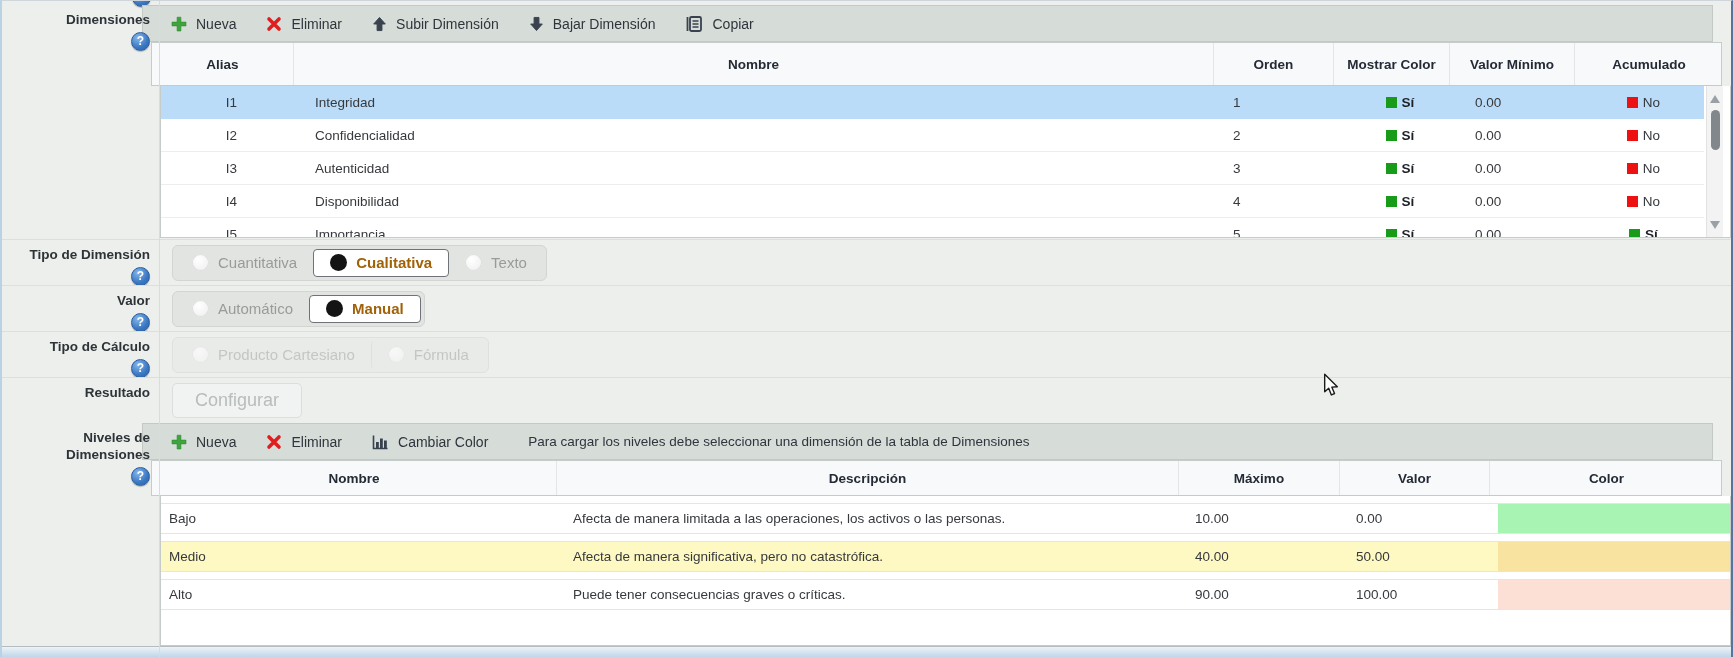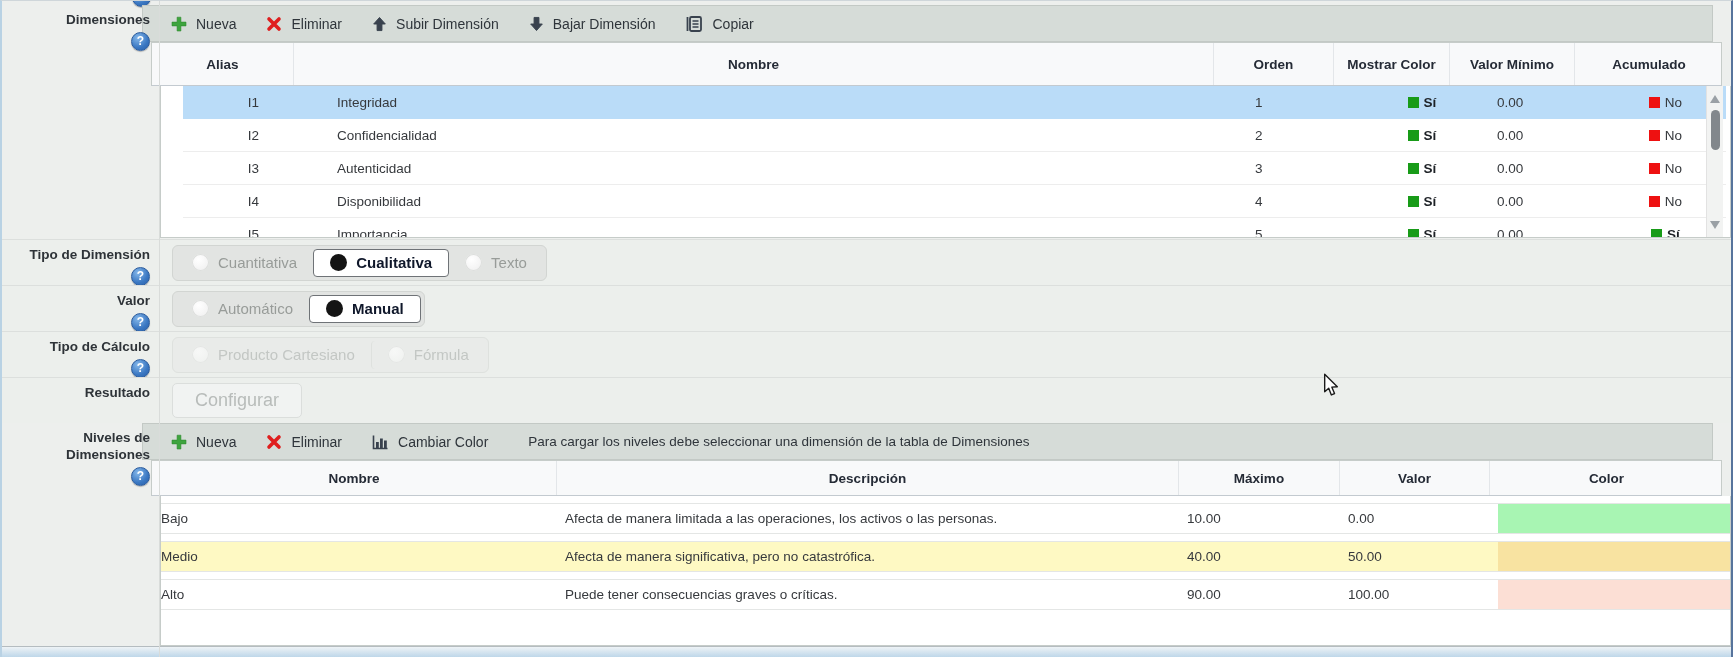--- a/index.html
+++ b/index.html
@@ -48,21 +48,21 @@
   .dim-grid-h  { grid-template-columns:141px 920px 120px 116px 125px 149px; }
   .dim-grid-r  { grid-template-columns:141px 920px 120px 116px 125px 121px; }
   .niv-grid    { grid-template-columns:404px 622px 161px 150px 234px; }
   .tbl-body {
     position:absolute; left:158px; width:1571px; background:#fff;
     border-left:1px solid #c6ccc9; border-right:1px solid #c6ccc9; border-bottom:1px solid #c6ccc9;
     overflow:hidden; z-index:1;
   }
   .dim-row {
     width:1543px; height:33px; display:grid; align-items:center;
-    font-size:13.5px; border-bottom:1px solid #ededed; background:#fff;margin-left:22px;
+    font-size:13.5px; border-bottom:1px solid #ededed; background:#fff;
   }
   .dim-row.selected { background:#badcf8; border-bottom-color:#badcf8; }
   .c-alias { text-align:center; }
   .c-nombre { padding-left:13px; }
   .c-orden { padding-left:11px; }
   .c-center { text-align:center; }
   .c-valmin { padding-left:17px; }
   .sq { display:inline-block; width:11px; height:11px; vertical-align:-1px; margin-right:5px; }
   .b { font-weight:bold; color:#1d2126; }
   
@@ -78,34 +78,34 @@
     display:flex; align-items:center;
   }
   .fr-label { width:157px; text-align:right; padding-right:9px; align-self:flex-start; padding-top:6px; }
   .fr-content { flex:1; padding-left:13px; display:flex; align-items:center; }
   .radio-group {
     display:inline-flex; align-items:stretch; background:#e2e4e2;
     border:1px solid #d2d5d2; border-radius:6px; padding:3px; height:36px;
   }
   .radio-opt { display:inline-flex; align-items:center; gap:9px; padding:0 16px; font-size:15px; color:#989c99; border-radius:4px; white-space:nowrap; }
   .radio-circle { width:17px; height:17px; border-radius:50%; background:radial-gradient(circle at 38% 32%, #ffffff, #ededed); box-shadow:inset 0 0 0 1px #dcdedc; }
-  .radio-opt.sel { background:#fff; border:1px solid #6f7377; color:#0f172a; font-weight:bold; }
+  .radio-opt.sel { background:#fff; border:1px solid #6f7377; color:#a16207; font-weight:bold; }
   .radio-opt.sel .radio-circle { background:#141414; box-shadow:none; }
   .radio-group.disabled { background:#e9ebe9; border-color:#dee1de;justify-content:center; }
   .radio-group.disabled .radio-opt { color:#c3c7c4; }
   .radio-group.disabled .radio-opt + .radio-opt { border-left:1px solid #dee1de; }
   .radio-group.disabled .radio-circle { background:radial-gradient(circle at 38% 32%, #f7f8f7, #eef0ee); box-shadow:inset 0 0 0 1px #e4e6e4; }
   .btn-disabled {
     background:#f1f3f2; border:1px solid #dbdedc; border-radius:5px;
     padding:6px 22px; font-size:18px; color:#b8bcba;
   }
   
   .niv-row { width:1569px; height:31px; display:grid; align-items:center; font-size:13.5px; border-top:1px solid #e4e6e5; border-bottom:1px solid #e4e6e5; margin-top:7px; background:#fff; }
   .niv-row:nth-child(2) { background:#fef9c3; }
-  .niv-row > div { padding-left:0; height:100%; display:flex; align-items:center; }
+  .niv-row > div { padding-left:8px; height:100%; display:flex; align-items:center; }
   .niv-color { padding:0 !important; }
   .niv-color span { display:block; width:100%; height:100%; }
   
   .bottom-strip { position:absolute; left:0; top:645px; width:1733px; height:12px; background:linear-gradient(#eef3f6, #b9d4e8); border-top:1px solid #b5bcc0; }
   .cursor { position:absolute; left:1320px; top:372px; z-index:9; }
 </style>
 </head>
 <body>
 
 <div class="page">

